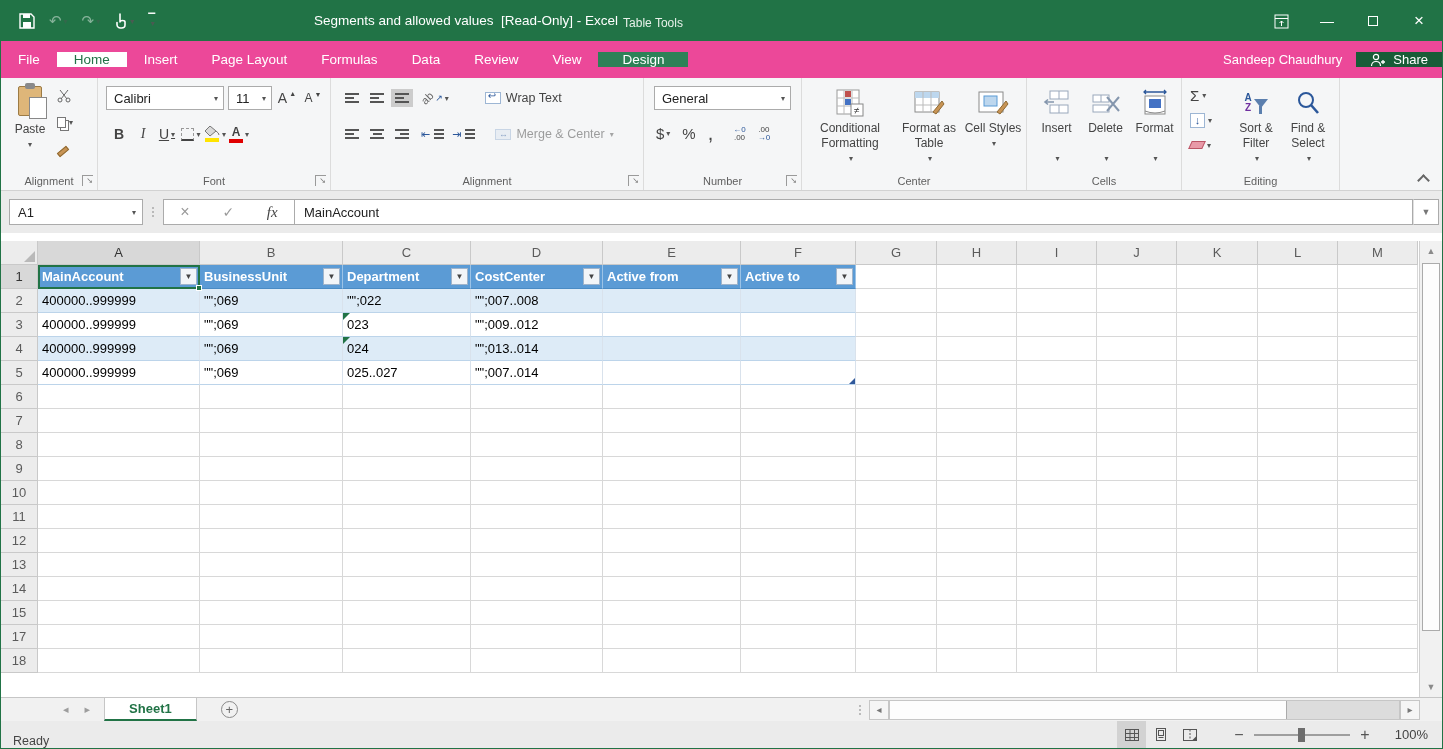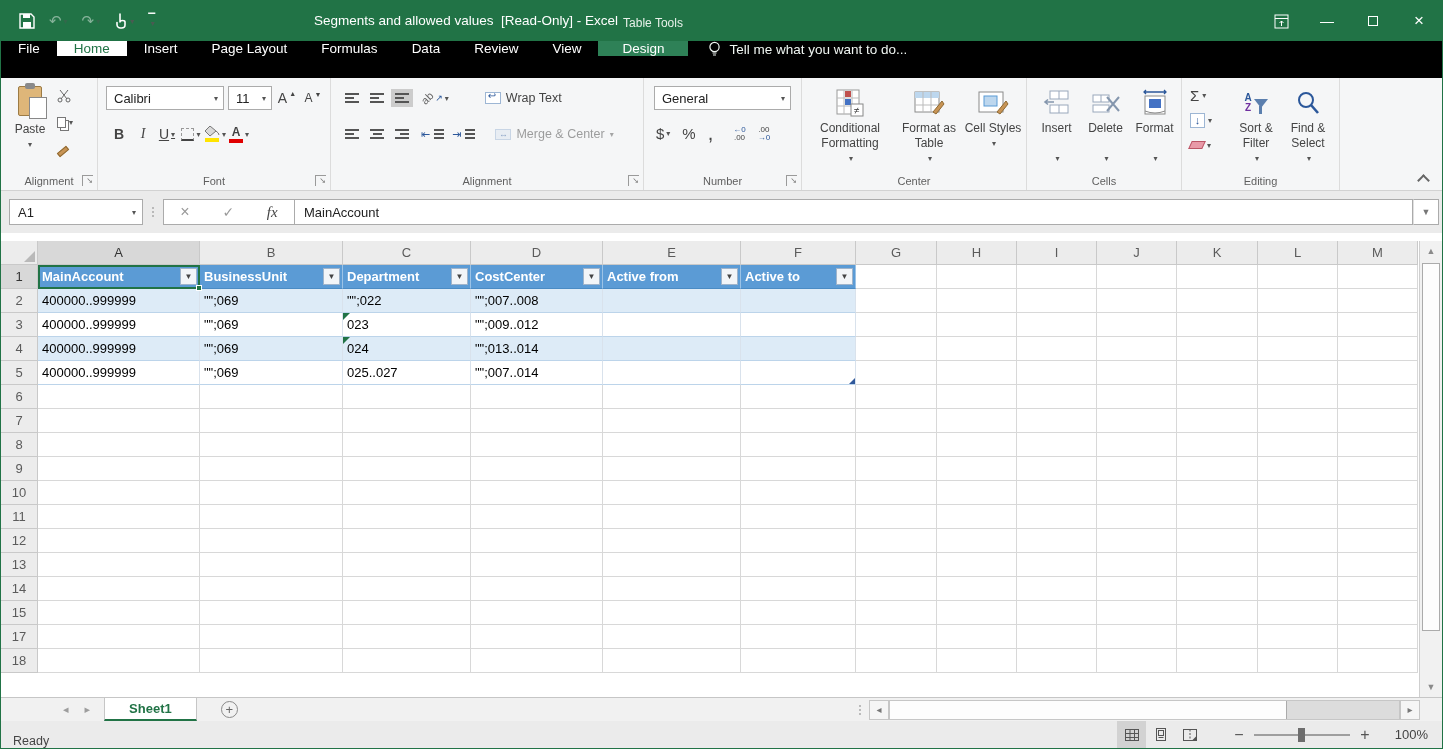--- a/index.html
+++ b/index.html
@@ -13,21 +13,21 @@
   .qat .qbtn { display:flex; align-items:center; color:#fff; font-size:15px; cursor:default; }
   .qat .dim { opacity:.45; }
   .qat .dd { font-size:8px; margin-left:2px; opacity:.8; }
   .title { position:absolute; left:230px; width:470px; top:0; height:40px; line-height:40px; text-align:center; font-size:13.5px; z-index:3; white-space:pre; }
   .ctx-label { position:absolute; left:613px; width:78px; top:0; height:40px; line-height:44px; text-align:center; font-size:12px; color:#e8f1ea; z-index:3; }
   .wincontrols { position:absolute; right:0; top:0; height:40px; display:flex; z-index:4; }
   .wincontrols .wbtn { width:46px; height:40px; display:flex; align-items:center; justify-content:center; color:#fff; font-size:14px; }
   .ic-maxbox { display:inline-block; width:10px; height:10px; border:1px solid #fff; }
 
   
-  .tabrow { position:relative; height:37px; background:#000000; display:flex; align-items:flex-start; color:#fff; font-size:13.5px; z-index:2; }
+  .tabrow { position:relative; height:37px; background:#ec4899; display:flex; align-items:center; color:#fff; font-size:13.5px; z-index:2; }
   .tab { padding:0 17px; display:flex; align-items:center; cursor:default; }
   .tab.active { background:#fff; color:#217346; }
   .tab.contextual { background:#2e8157; padding:0 24px; }
   .tellme { display:flex; align-items:center; gap:8px; margin-left:20px; color:#f0f6f2; }
   .tab-right { margin-left:auto; display:flex; align-items:stretch; }
   .username { display:flex; align-items:center; font-size:13px; margin-right:14px; }
   .sharebtn { display:flex; align-items:center; gap:7px; background:#185c37; padding:0 14px; font-size:13px; }
 
   
   .ribbon { position:relative; height:113px; background:#f5f6f7; border-bottom:1px solid #d2d2d2; display:flex; font-size:12px; color:#444; z-index:1; }
@@ -203,26 +203,30 @@
         <div class="tab">File</div>
         <div class="tab active">Home</div>
         <div class="tab">Insert</div>
         <div class="tab">Page Layout</div>
         <div class="tab">Formulas</div>
         <div class="tab">Data</div>
         <div class="tab">Review</div>
         <div class="tab">View</div>
         <div class="tab contextual">Design</div>
       </div>
-    <div class="tellme">
-      <svg width="13" height="17" viewBox="0 0 13 17">
-          <circle cx="6.5" cy="6" r="4.6" fill="none" stroke="#f0f6f2" stroke-width="1.2"></circle>
-          <path d="M4.5 12 h4 M5 14 h3" stroke="#f0f6f2" stroke-width="1.2" fill="none"></path>
-        </svg>
-      <span>Tell me what you want to do...</span>
+    <div class="tab-right">
+      <span class="username">Sandeep Chaudhury</span>
+      <span class="sharebtn">
+        <svg width="16" height="14" viewBox="0 0 16 14">
+            <circle cx="6" cy="4" r="2.6" fill="none" stroke="#fff" stroke-width="1.2"></circle>
+            <path d="M1.5 13 c0-3 2-4.5 4.5-4.5 s4.5 1.5 4.5 4.5" fill="none" stroke="#fff" stroke-width="1.2"></path>
+            <path d="M11 9 h4 M13 7 v4" stroke="#fff" stroke-width="1.3"></path>
+          </svg>
+        <span>Share</span>
+      </span>
     </div>
   </div>
 
   <div class="ribbon">
 
     <div class="rgroup" style="width:97px">
       <div class="paste-btn">
         <span class="ic-clipboard"></span>
         <div class="pb-label"><span>Paste</span><br><span class="dd">▾</span></div>
       </div>

